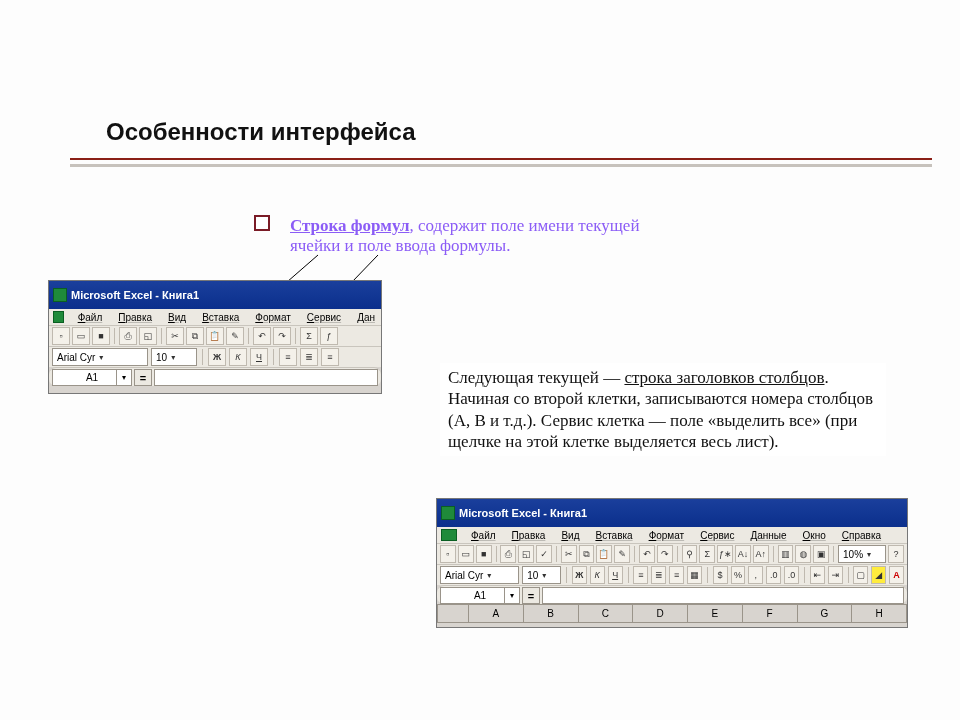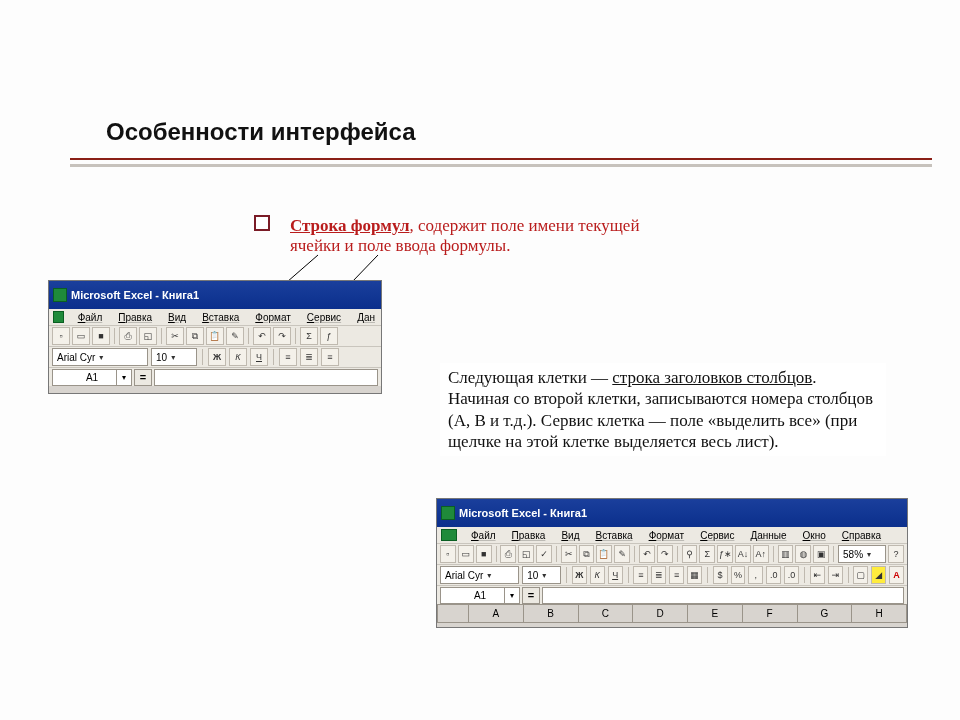--- a/index.html
+++ b/index.html
@@ -37,21 +37,21 @@
     box-shadow: 0 3px 0 #c7c2bc;
   }
 
   
   .bullet-box {
     position: absolute;
     left: 248px;
     top: 216px;
     width: 380px;
     font-size: 17px;
-    color: #b91c1c;
+    color: #8b5cf6;
     line-height: 1.2;
   }
   .bullet-marker {
     position: absolute;
     left: 254px;
     top: 215px;
     width: 12px; height: 12px;
     border: 2px solid #7a1b26;
     background: #fff;
   }
@@ -163,23 +163,24 @@
     font-size:10px;
     position:relative;
   }
   .combo .arrow { margin-left:4px; font-size:8px; color:#333; }
 
   .excel .formulabar {
     height: 18px;
     background:#ece9e2;
     border-top:1px solid #c9c5bd;
     display:flex;
-    align-items:center;
+    align-items:flex-end;
     padding:0 3px;
     gap:2px;
+    border-radius:7px;
   }
   .namebox {
     width: 78px; height:15px;
     border:1px solid #9a948a;
     background:#fff;
     display:flex; align-items:center; justify-content:center;
     font-size:10px;
     position:relative;
   }
   .namebox .arrow{ position:absolute; right:0; top:0; bottom:0; width:14px;
@@ -289,21 +290,21 @@
     <div class="namebox">
        <span>A1</span>
        <span class="arrow">▾</span>
     </div>
     <div class="eqbox">=</div>
     <div class="formfield"></div>
   </div>
 </div>
 
 <div class="para2">
-  <span>Следующая клетки — </span><span class="u">строка заголовков столбцов</span><span>. Начиная со второй клетки, записываются номера столбцов (A, B и т.д.). Сервис клетка — поле «выделить все» (при щелчке на этой клетке выделяется весь лист).</span>
+  <span>Следующая текущей — </span><span class="u">строка заголовков столбцов</span><span>. Начиная со второй клетки, записываются номера столбцов (A, B и т.д.). Сервис клетка — поле «выделить все» (при щелчке на этой клетке выделяется весь лист).</span>
 </div>
 
 <div class="excel shot2">
   <div class="titlebar">
     <span class="xl-icon"></span>
     <span>Microsoft Excel - Книга1</span>
   </div>
   <div class="menubar">
     <span class="xl-icon" style="width:10px;height:10px;"></span>
     <span>Файл</span>
@@ -337,21 +338,21 @@
     <span class="tbtn">Σ</span>
     <span class="tbtn">ƒ∗</span>
     <span class="tbtn">A↓</span>
     <span class="tbtn">A↑</span>
     <span class="tdiv"></span>
     <span class="tbtn">▥</span>
     <span class="tbtn">◍</span>
     <span class="tbtn">▣</span>
     <span class="tdiv"></span>
     <div class="combo zoom">
-      <span>58%</span>
+      <span>10%</span>
         <span class="arrow">▾</span>
     </div>
     <span class="tbtn">?</span>
   </div>
   <div class="fmtbar">
     <div class="combo" style="width:86px;">
       <span>Arial Cyr</span>
         <span class="arrow">▾</span>
     </div>
     <div class="combo" style="width:36px;">

